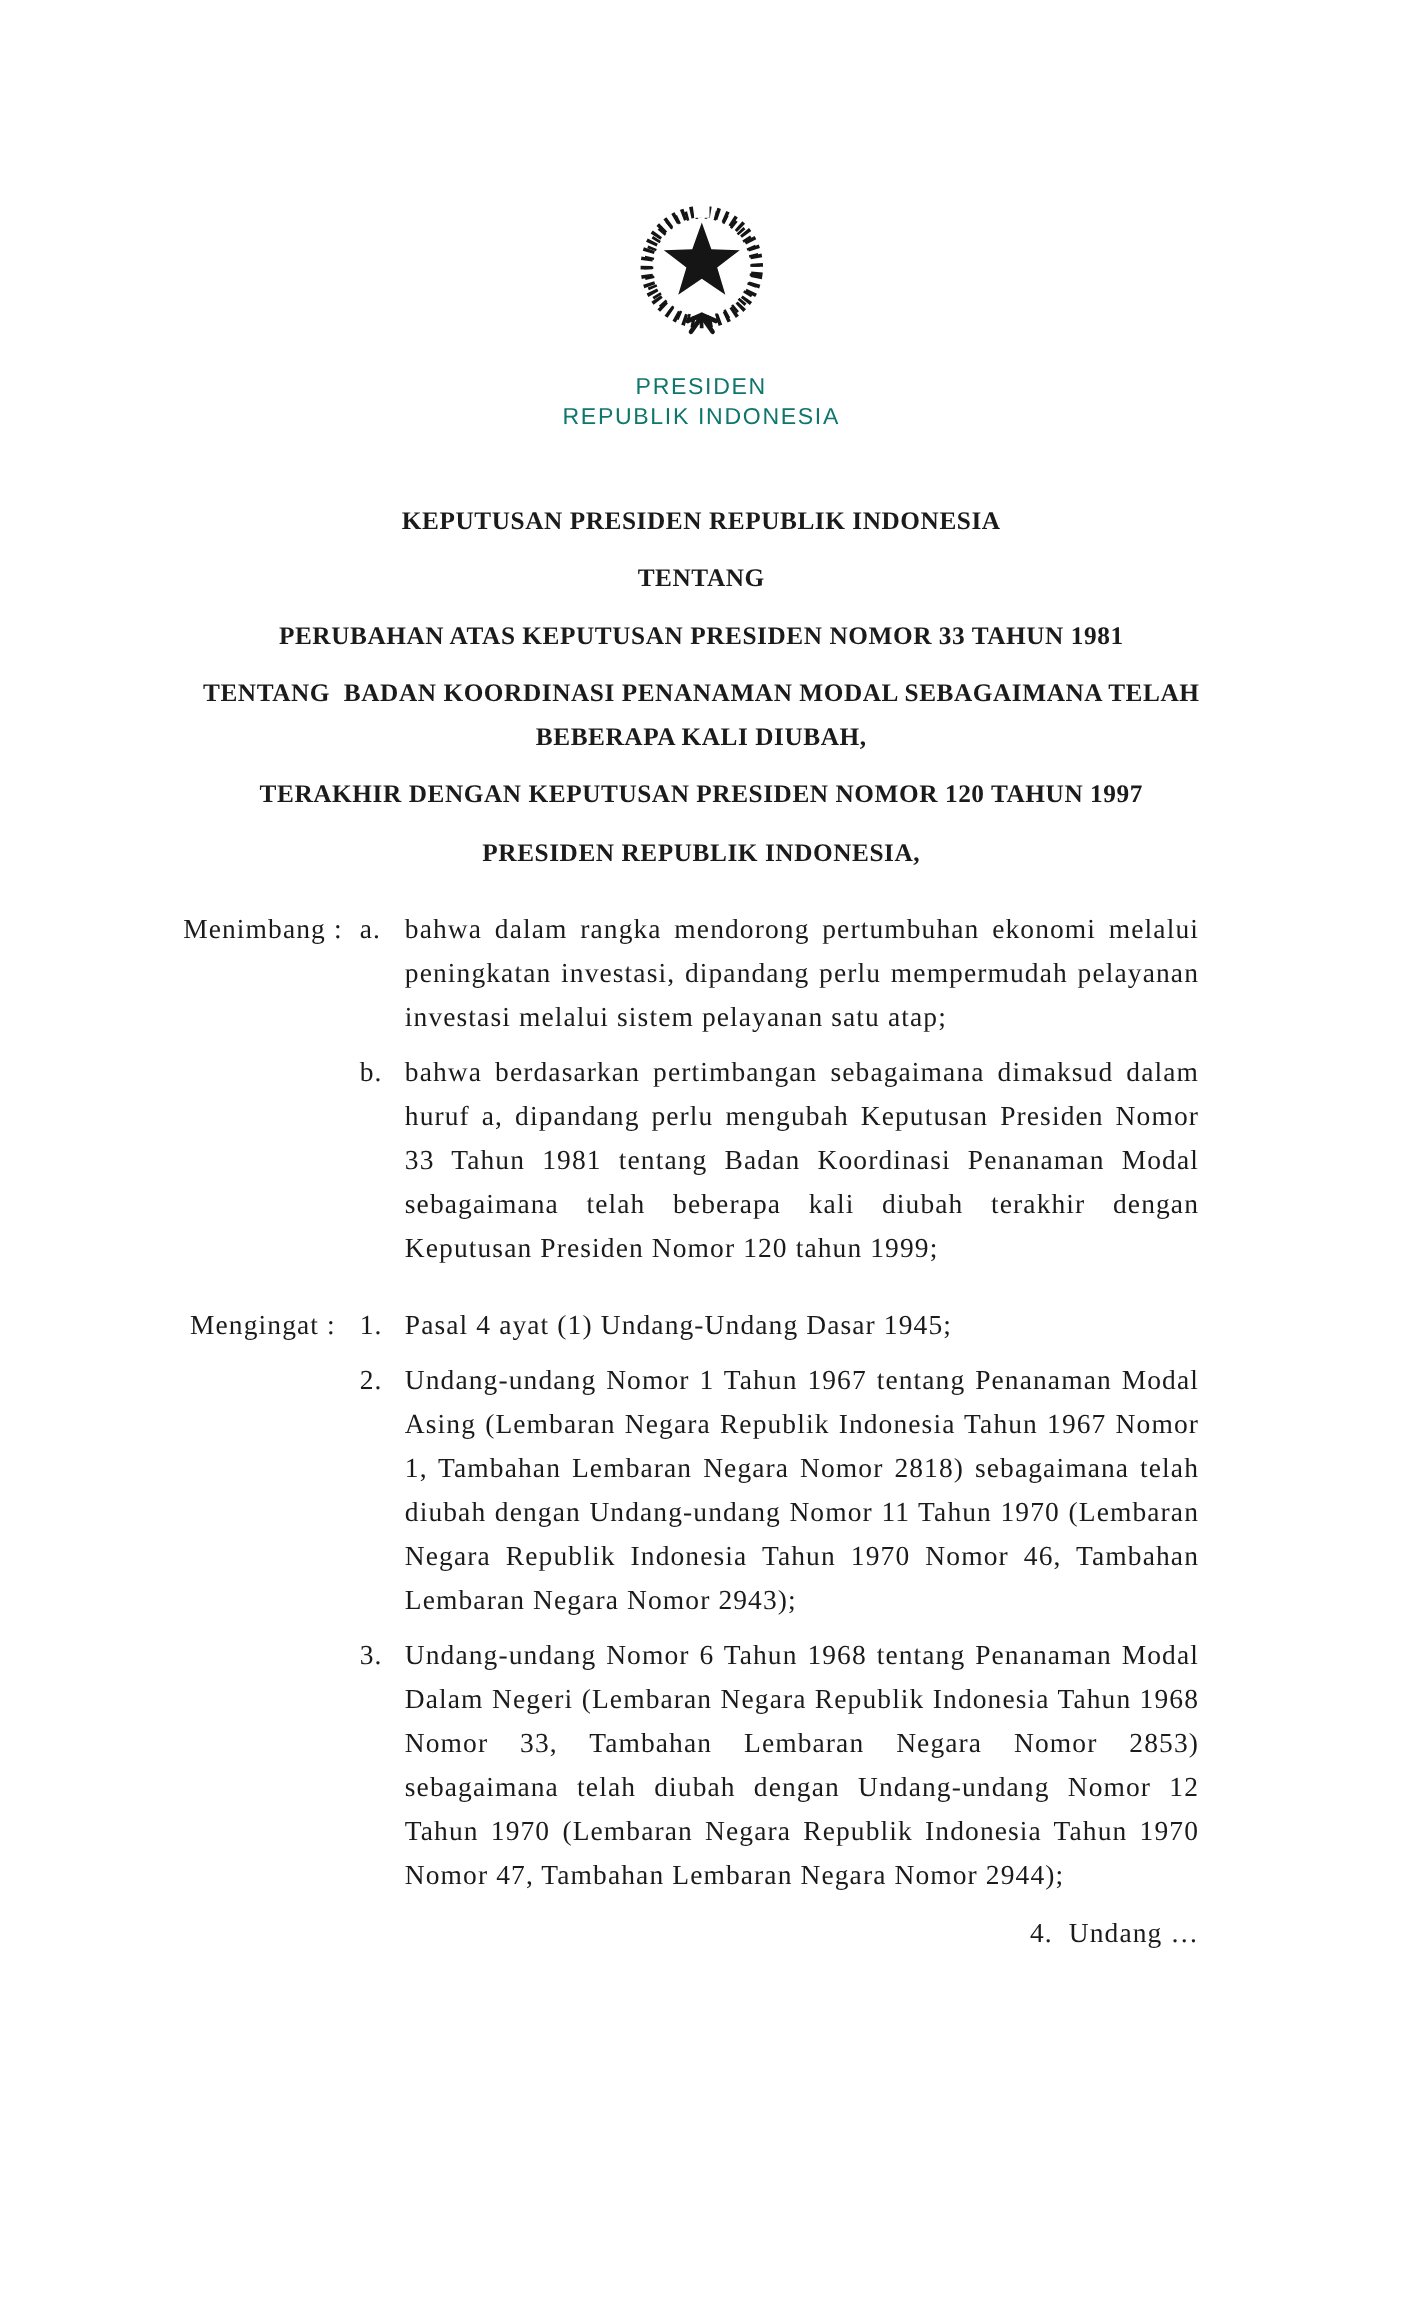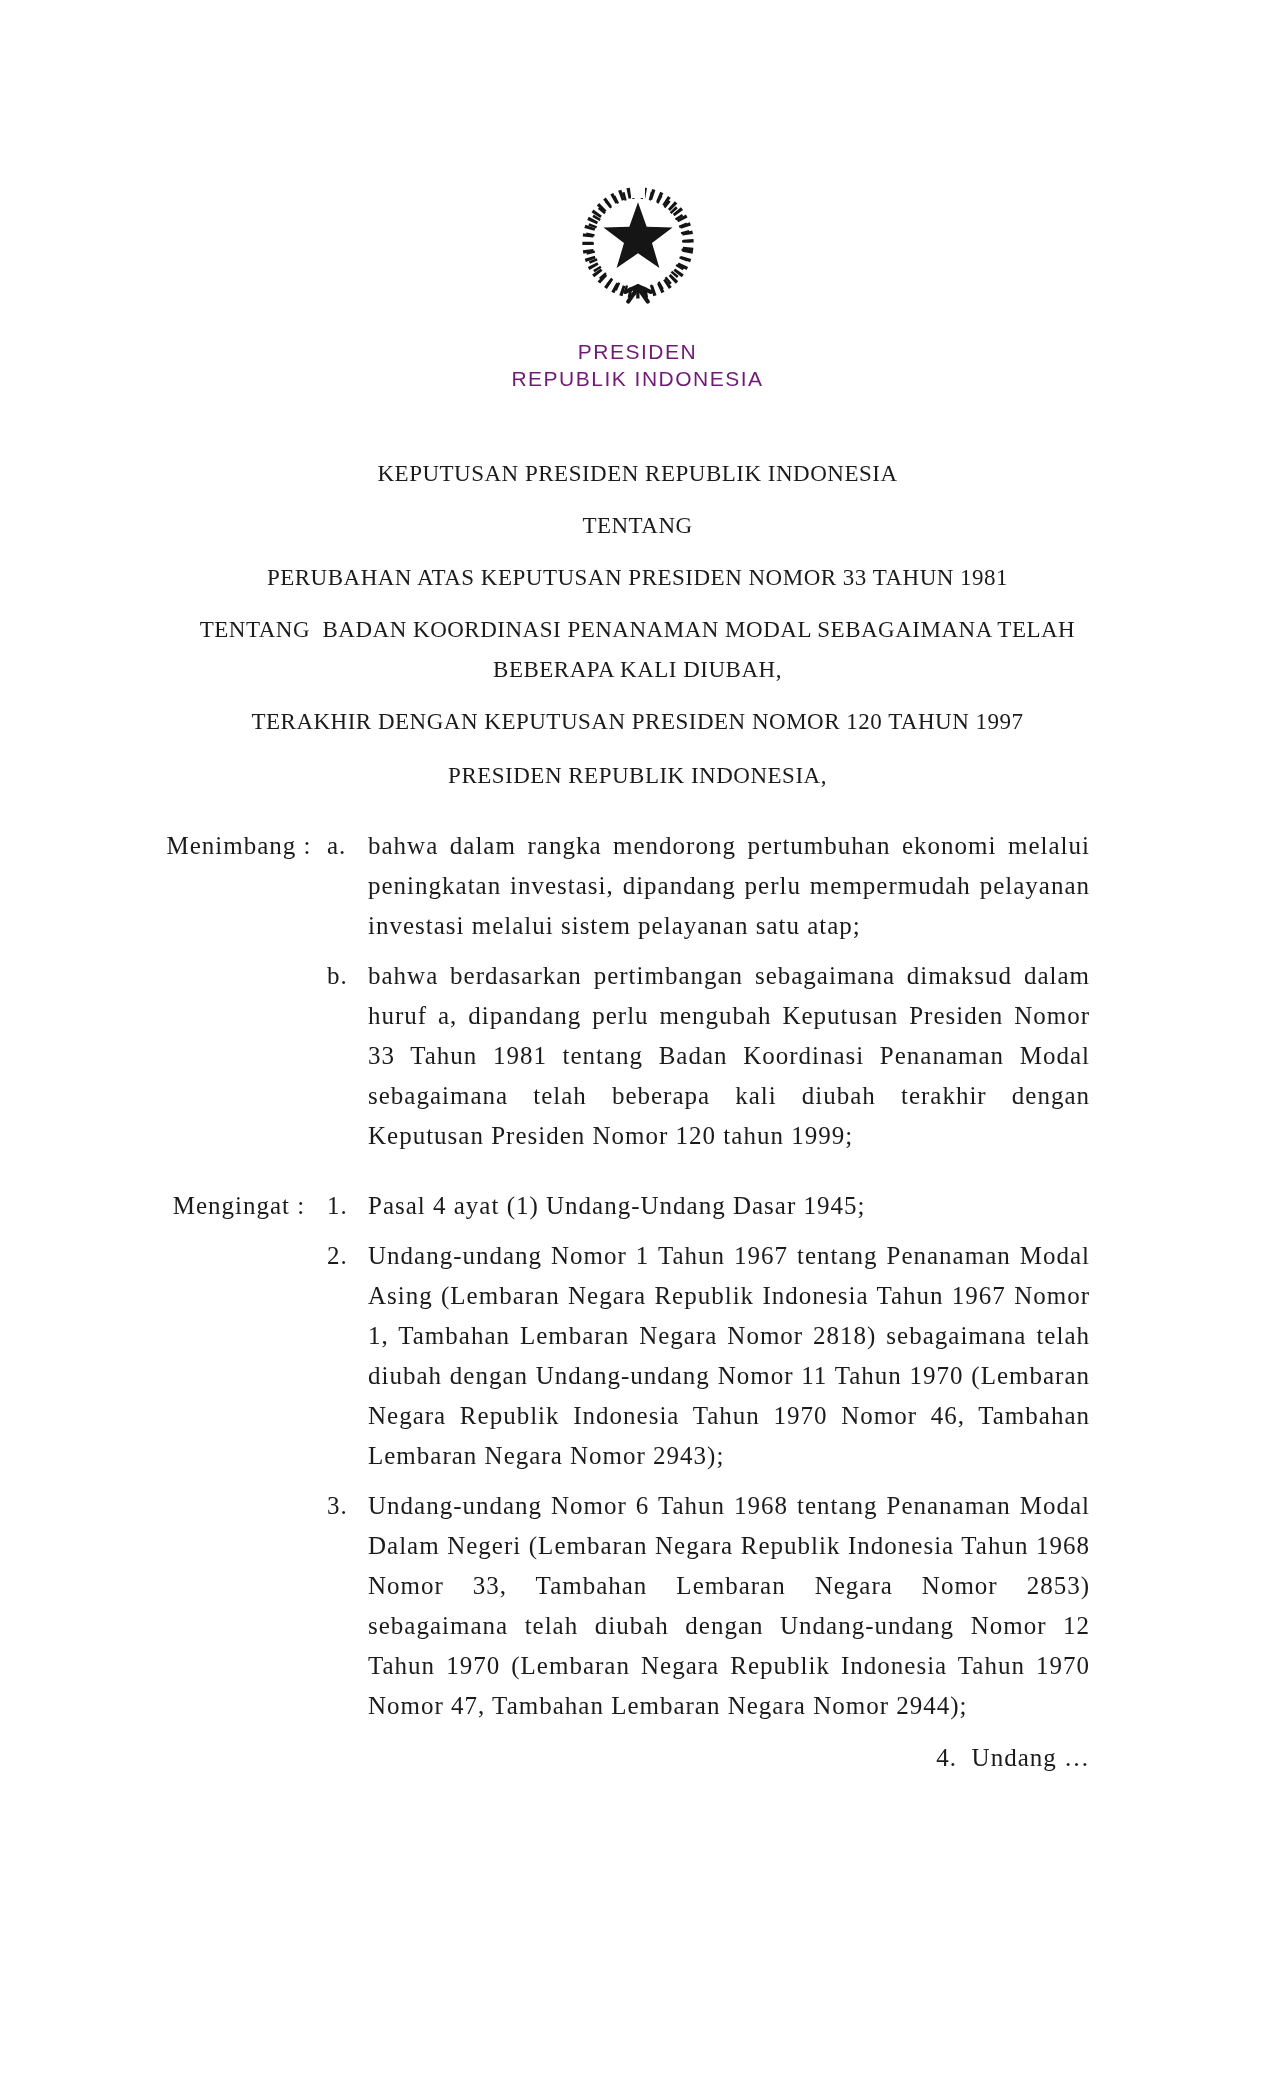--- a/index.html
+++ b/index.html
@@ -8,27 +8,27 @@
     background:#ffffff;
     color:#1b1b1b;
     font-family:"Liberation Serif", serif;
     overflow:hidden;
   }
   .seal-block { text-align:center; padding-top:170px; }
   .emblem { display:block; margin:0 auto; }
   .seal-name {
     font-family:"Liberation Sans", sans-serif;
     font-size:21px; letter-spacing:1.5px; line-height:27px;
-    color:#701a75; margin-top:28px;
+    color:#0f766e; margin-top:28px;
   }
   .title-block {
     text-align:center; margin-top:62px;
     font-size:23px; letter-spacing:0.5px;
   }
-  .title-line { line-height:40px; margin:0 auto 12px auto; white-space:pre-wrap; }
+  .title-line { line-height:40px; margin:0 auto 12px auto; white-space:pre-wrap;font-weight:bold; }
   .title-line.wrap2 { max-width:960px; }
   .opening { margin-top:14px; }
   .clauses {
     margin-left:158px; margin-right:185px;
     font-size:25px; letter-spacing:1px;
   }
   .section {
     display:grid;
     grid-template-columns:169px 41px 1fr;
     row-gap:10px;

